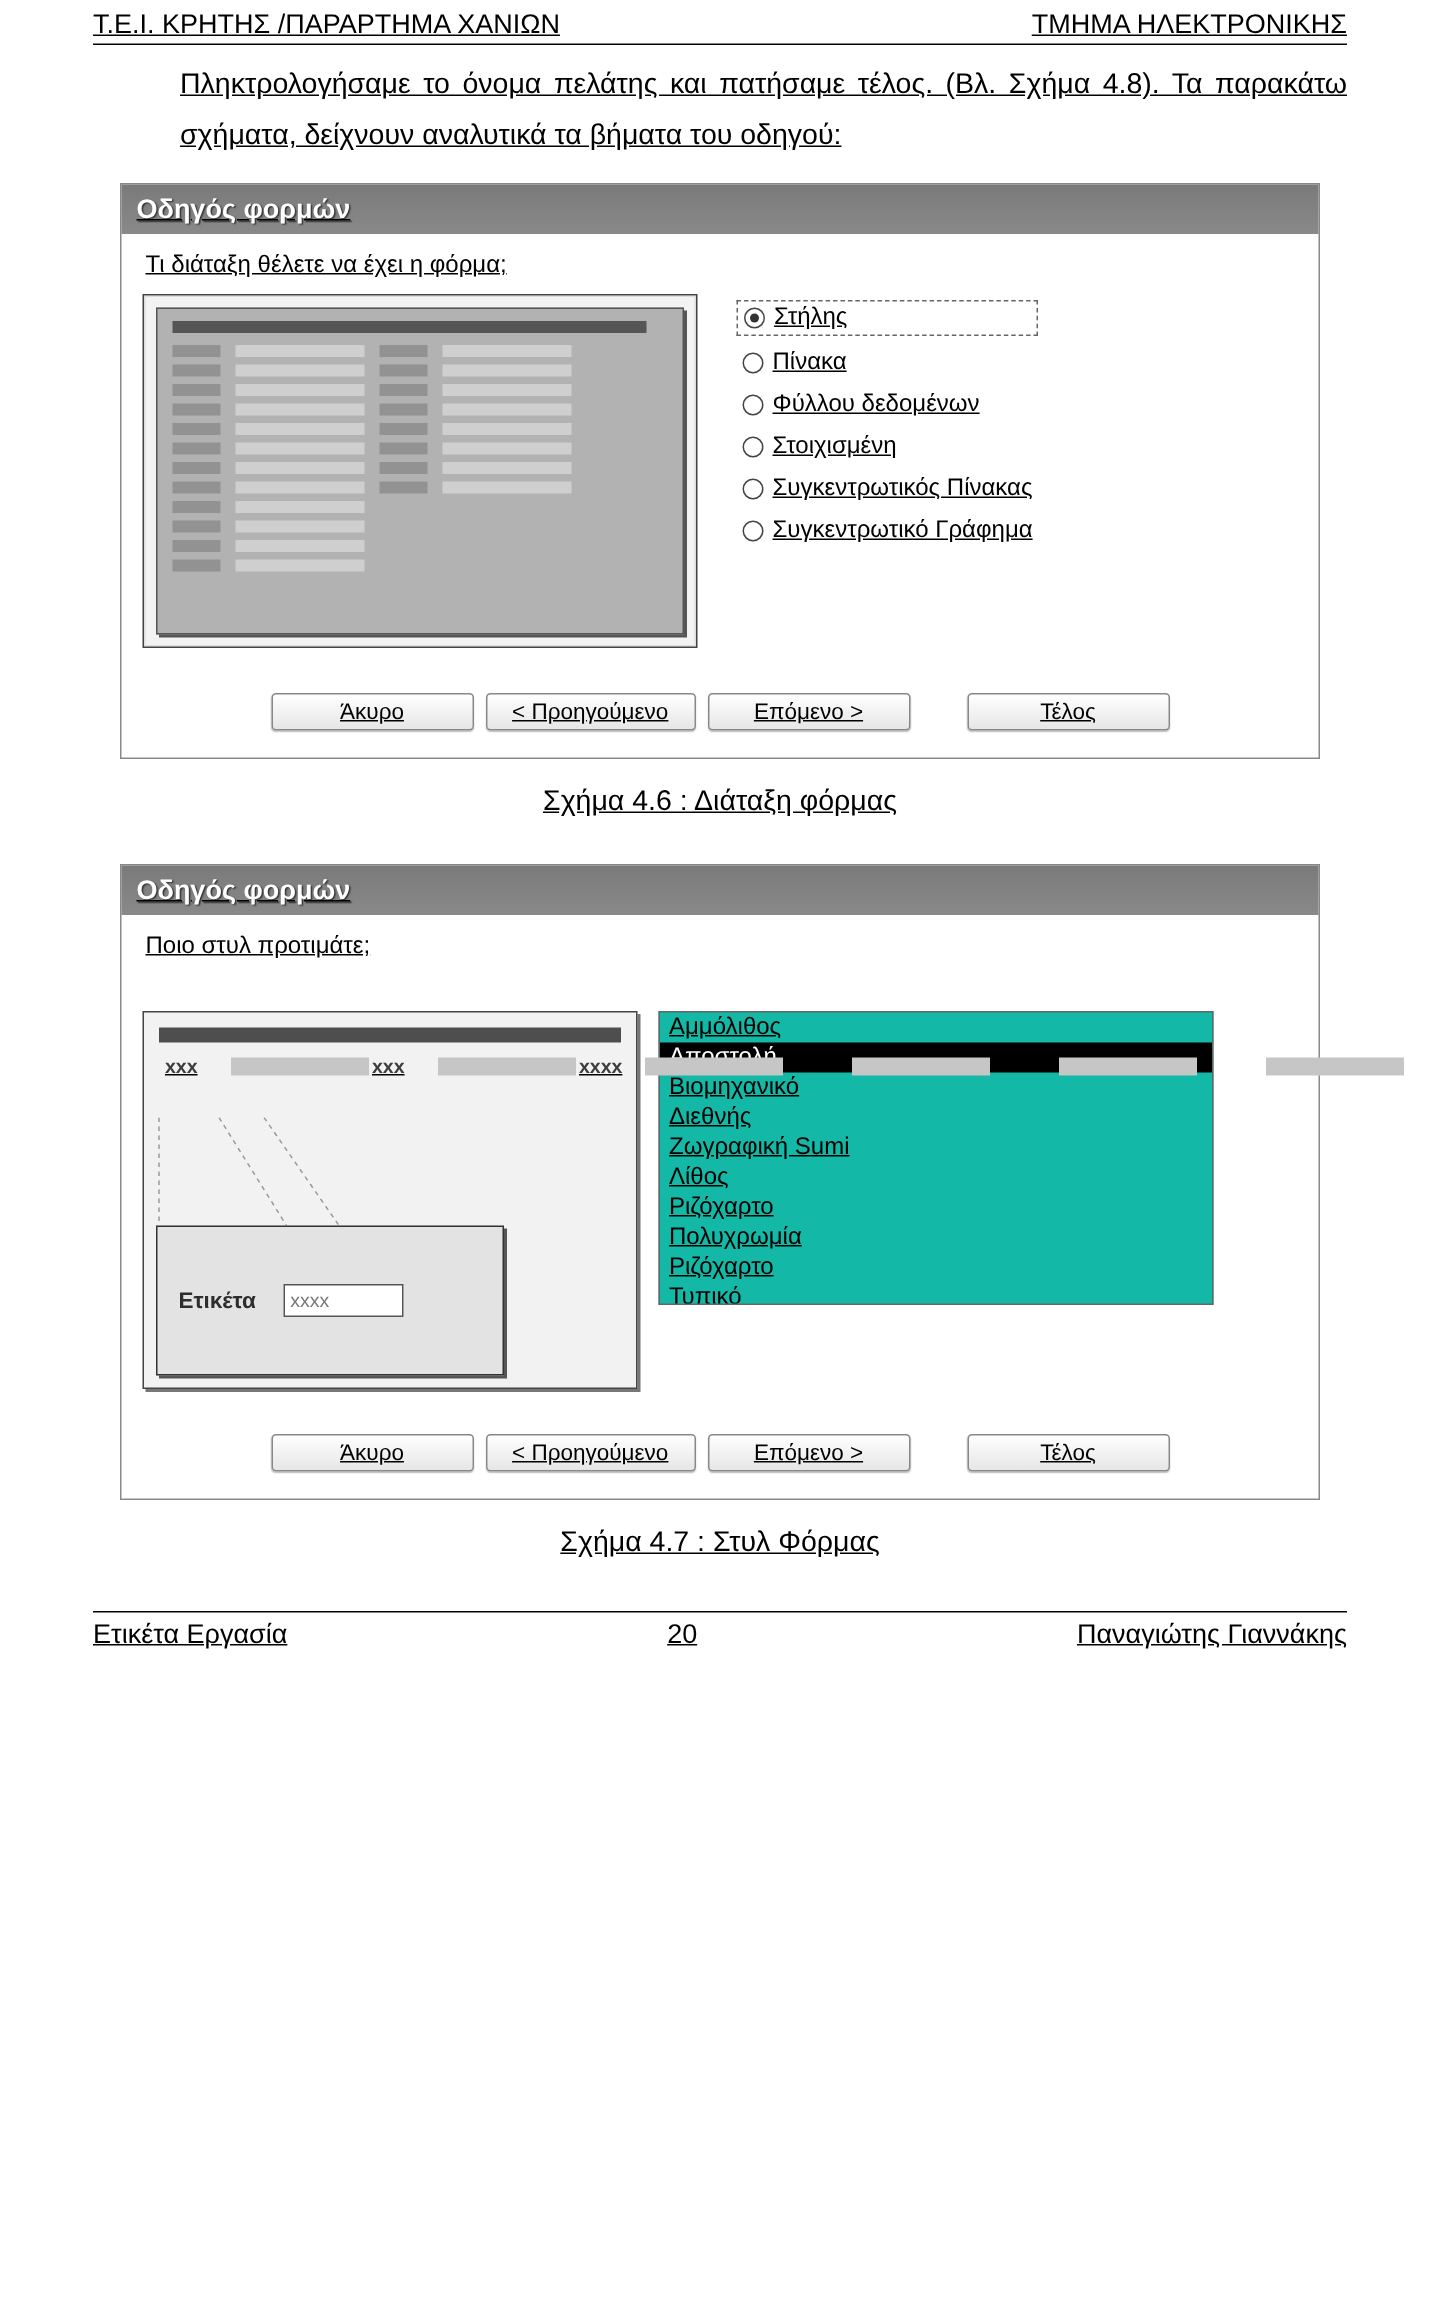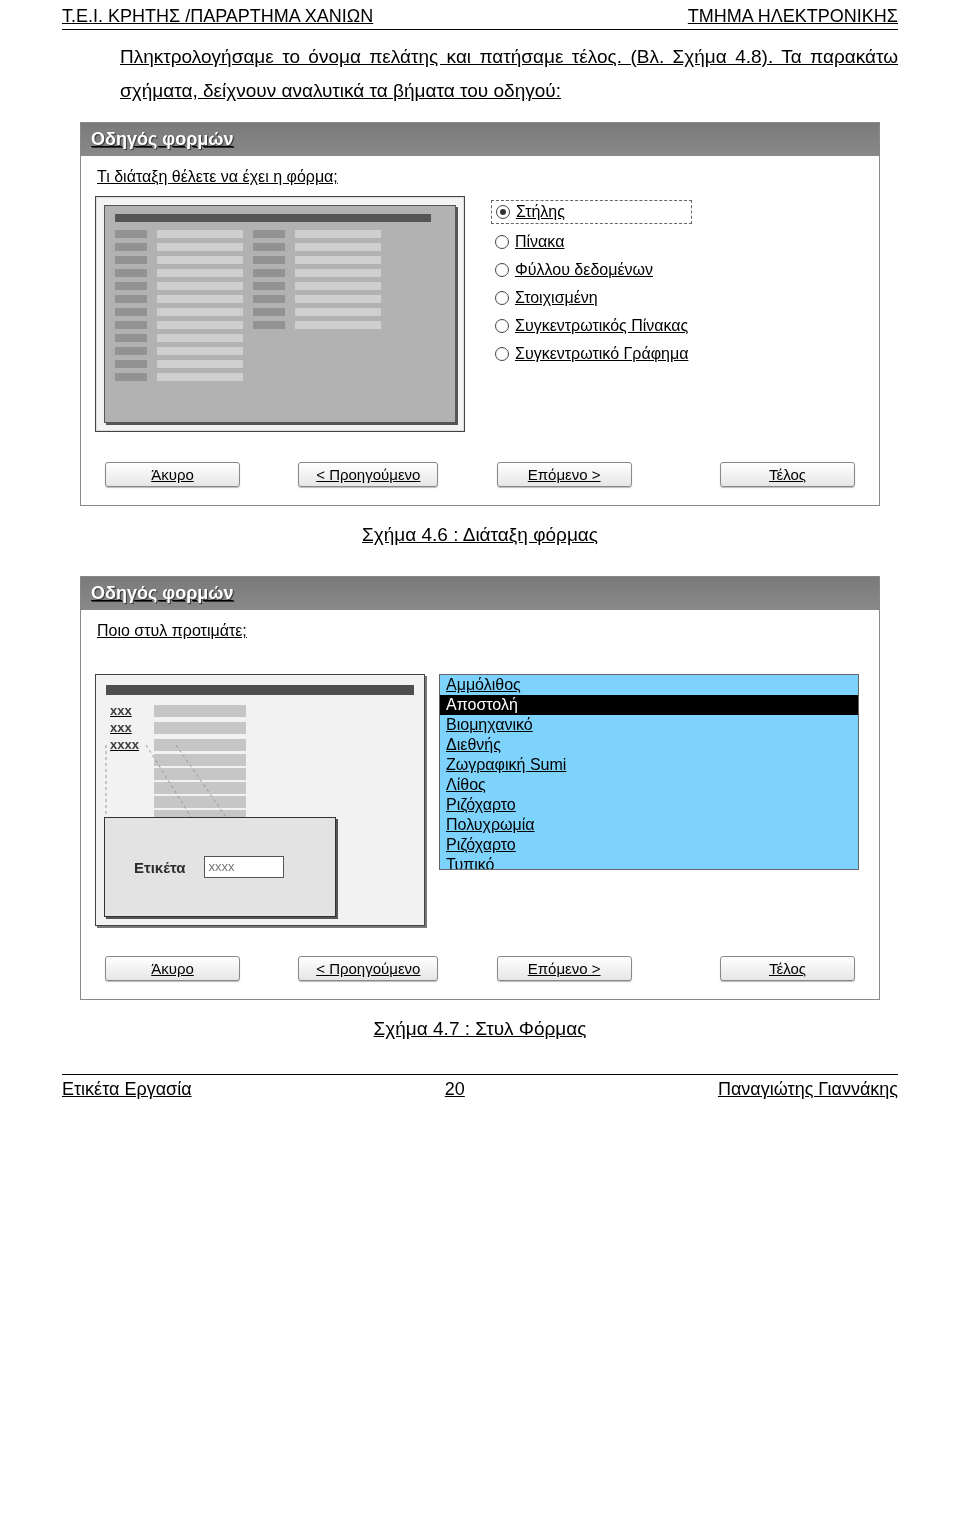--- a/index.html
+++ b/index.html
@@ -106,21 +106,21 @@
     background: radial-gradient(circle,#fff 60%,#f4f4f4);
     display: inline-block;
     position: relative;
   }
   .radio.checked::after {
     content: ""; position: absolute; left: 3px; top: 3px;
     width: 6px; height: 6px; background:#333; border-radius:50%;
   }
   .wizard-footer {
     display: flex;
-    justify-content: space-between;
+    justify-content: center;
     gap: 8px;
     padding: 30px 10px 8px 10px;
   }
   .btn {
     background: linear-gradient(to bottom,#fff,#e6e6e6);
     border: 1px solid #888;
     border-radius: 3px;
     font-size: 15px;
     padding: 3px 0;
     width: 135px;
@@ -143,50 +143,50 @@
   }
   .style-preview {
     border: 1px solid #444;
     background: #f2f2f2;
     width: 330px;
     height: 252px;
     position: relative;
     box-shadow: 2px 2px 0 #777;
   }
   .sp-topbar { height: 10px; background:#4e4e4e; margin: 10px 10px 0 10px;}
-  .sp-rows { margin: 8px 14px 0; display:flex; flex-direction:column; gap:2px;}
+  .sp-rows { margin: 8px 14px 0; display:flex; flex-direction:row; gap:2px;}
   .sp-row { display:flex; align-items:center; gap:6px;}
   .sp-row .lbl { width:38px; font-weight:bold; color:#3d3d3d; font-size:13px;}
   .sp-row .bar { width: 92px; height: 12px; background:#c6c6c6;}
   .sp-lines {
     position:absolute; left:0; top:70px;
     width:130px; height:110px; pointer-events:none;
   }
   .sp-card {
     position:absolute;
     left:8px; top:142px;
     width: 232px; height: 100px;
     background:#e3e3e3;
     border: 1px solid #333;
     box-shadow: 2px 2px 0 #555;
     display:flex; align-items:center; gap:18px;
-    padding: 0 29px;
+    padding: 0 14px;
   }
   .sp-card .etk { font-weight:bold; font-size:15px; color:#2d2d2d;}
   .sp-card .box {
     width: 80px; height: 22px; background:#fff; border:1px solid #555;
     font-size: 13px; color:#777; padding:2px 4px;
   }
   .style-list {
     border: 1px solid #666;
-    width: 420px;
+    width: 370px;
     height: 196px;
     font-size: 16px;
     overflow: hidden;
-    background:#7dd3fc;
+    background:#14b8a6;
   }
   .style-list .opt {
     padding: 0 6px;
     line-height: 1.25;
   }
   .style-list .opt.selected {
     background:#000; color:#fff;
   }
 
   .footer-line {

